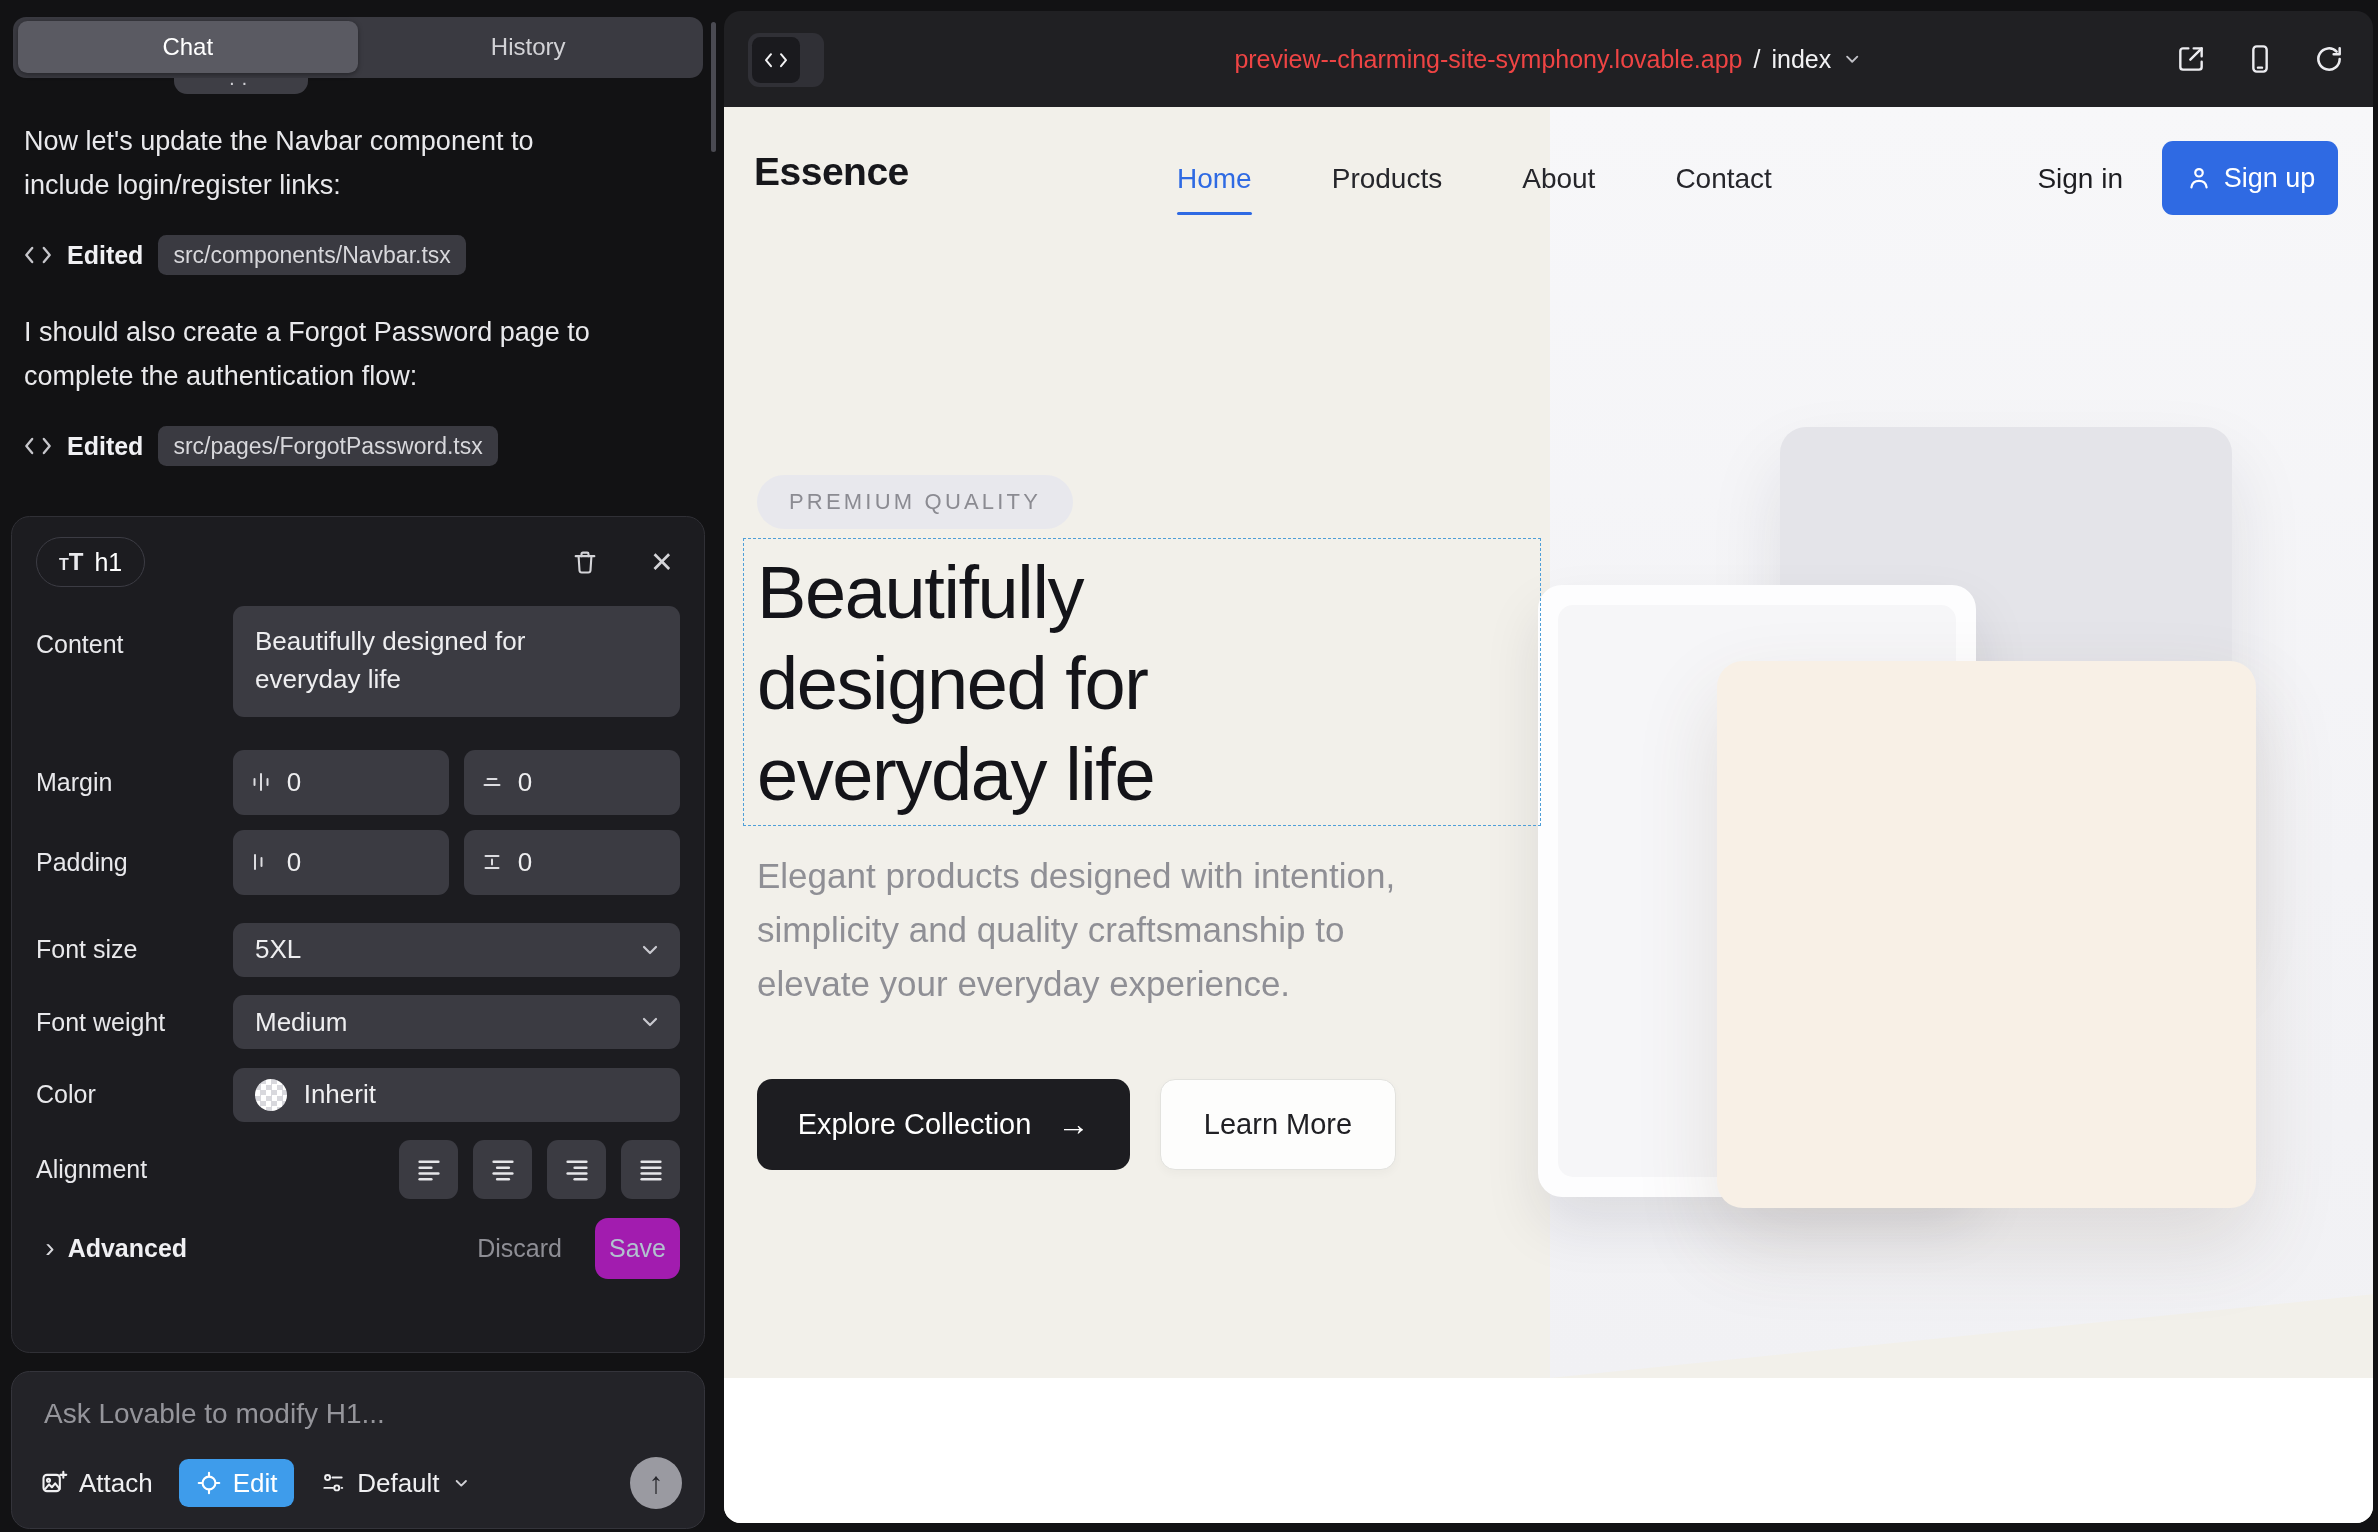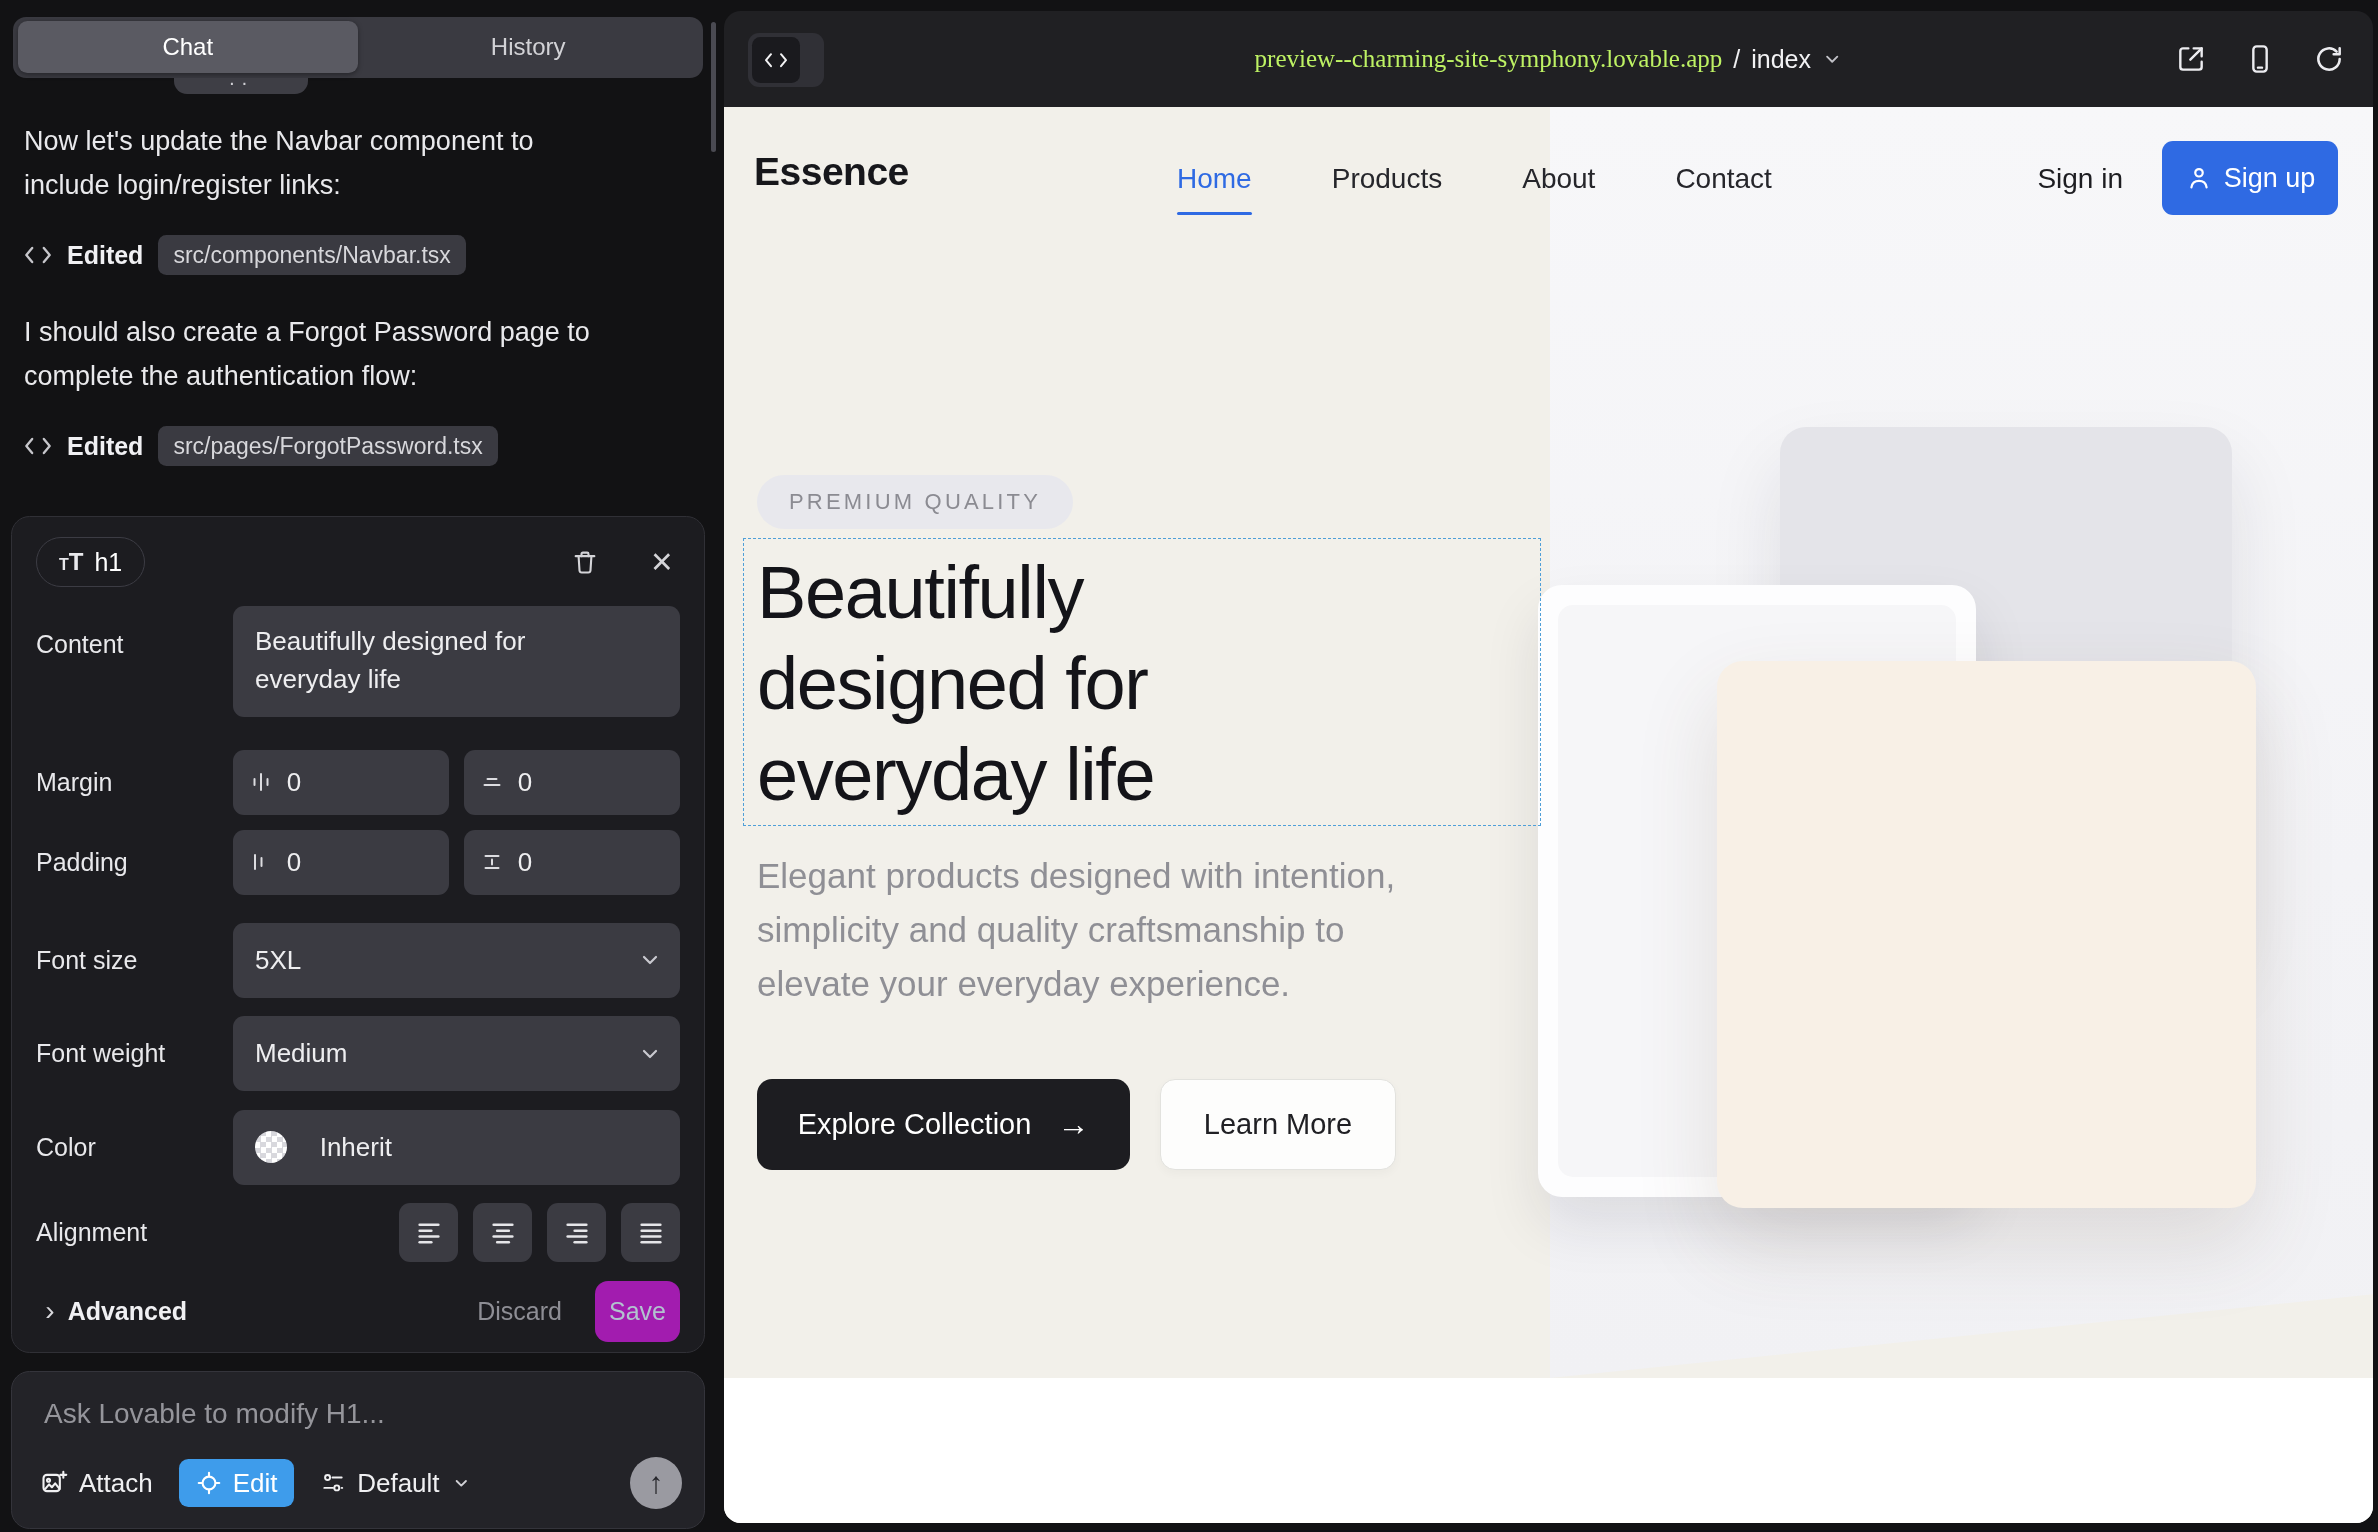--- a/index.html
+++ b/index.html
@@ -41,21 +41,21 @@
   .rowgrid.top { align-items:start; }
   .lbl { font-size:25px; color:#e8e8eb; font-weight:500; }
   .rowgrid.top .lbl { padding-top:24px; }
 
   .content-box { width:100%; height:111px; background:#3b3b42; border-radius:11px; padding:16.7px 22px; font-size:26px; line-height:38px; color:#eeeef0; white-space:pre-line; cursor:text; }
 
   .pair { display:flex; gap:15px; }
   .numfield { flex:1; height:65px; background:#3b3b42; border-radius:11px; display:flex; align-items:center; padding-left:16.7px; gap:15px; color:#eeeef0; font-size:26px; cursor:text; }
   .numfield .nic { color:#dcdce0; }
 
-  .selfield { width:100%; height:75px; background:#3b3b42; border-radius:11px; display:flex; align-items:center; padding:0 18px 0 22px; color:#eeeef0; font-size:26px; cursor:pointer;gap:16px; }
+  .selfield { width:100%; height:54px; background:#3b3b42; border-radius:11px; display:flex; align-items:center; padding:0 18px 0 22px; color:#eeeef0; font-size:26px; cursor:pointer; }
   .selfield .chev { margin-left:auto; color:#c9c9cf; }
 
   .swatch { width:32px; height:32px; border-radius:50%; background-color:#ffffff; background-image:conic-gradient(#d8d8dd 25%, transparent 0 50%, #d8d8dd 0 75%, transparent 0); background-size:11px 11px; margin-right:16.7px; }
 
   .alignset { display:flex; gap:15px; justify-content:flex-end; }
   .alignbtn { width:59px; height:59px; background:#3b3b42; border-radius:11px; display:flex; align-items:center; justify-content:center; color:#e6e6e9; cursor:pointer; }
 
   .mb36{margin-bottom:33px;} .mb16{margin-bottom:15px;} .mb30{margin-bottom:28px;} .mb20{margin-bottom:18.6px;}
 
   .ed-foot { display:flex; align-items:center; margin-top:7.4px; }
@@ -72,21 +72,21 @@
   .editpill { height:48px; border-radius:9.3px; background:#3e9ceb; color:#ffffff; padding:0 16.7px; display:flex; align-items:center; gap:9.3px; font-size:26px; cursor:pointer; }
   .modechev { color:#d0d0d5; margin-left:1.9px; }
   .sendbtn { margin-left:auto; width:52px; height:52px; border-radius:50%; background:#9a9aa1; color:#26262b; font-size:30px; font-weight:700; display:flex; align-items:center; justify-content:center; cursor:pointer; }
 
   
   .preview { position:absolute; left:724px; top:11px; width:1649px; height:1512px; border-radius:16.7px; background:#202023; overflow:hidden; }
   .pbar { position:absolute; left:0; right:0; top:0; height:96px; display:flex; align-items:center; justify-content:center; }
   .codetoggle { position:absolute; left:24px; top:22px; width:76px; height:54px; background:#303036; border-radius:11px; display:flex; align-items:center; cursor:pointer; }
   .codetoggle .sq { width:48px; height:46px; margin-left:3.7px; background:#1a1a1e; border-radius:8.3px; display:flex; align-items:center; justify-content:center; color:#f2f2f4; }
   .urlbox { display:flex; align-items:center; gap:11px; font-size:25px; cursor:pointer; }
-  .url-host { color:#bef264;font-family:Liberation Serif, serif; }
+  .url-host { color:#ef4444; }
   .url-sep { color:#f0f0f2; }
   .url-page { color:#f2f2f4; font-weight:500; }
   .url-chev { color:#c0c0c6; }
   .pbar-icons { position:absolute; right:28px; top:0; height:96px; display:flex; align-items:center; gap:37px; color:#ececf0; }
 
   
   .site { position:absolute; left:0; right:0; top:96px; bottom:0; background:#f2f0ea; overflow:hidden; }
   .rightcol { position:absolute; left:826px; right:0; top:0; height:1271px; background:linear-gradient(180deg,#f7f7f9 0%,#f3f3f6 60%,#f1f1f4 100%); }
   .wedge { position:absolute; left:826px; right:0; top:1178px; height:93px; background:#f2f0ea; clip-path:polygon(0 100%,100% 10%,100% 100%); }
   .whitesec { position:absolute; left:0; right:0; top:1271px; bottom:0; background:#ffffff; }

